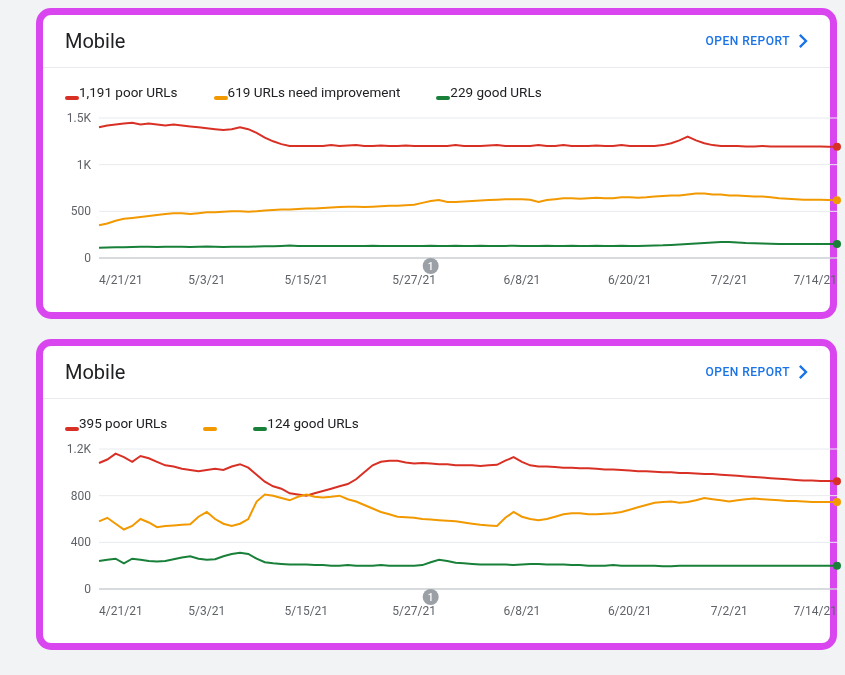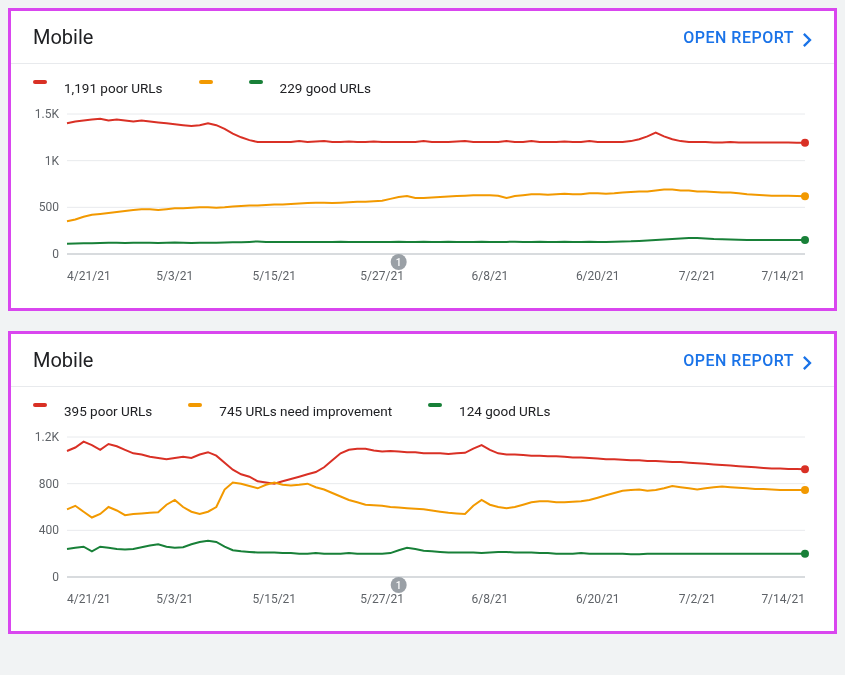--- a/index.html
+++ b/index.html
@@ -4,56 +4,57 @@
   <style>
     * { box-sizing: border-box; margin: 0; padding: 0; }
     body {
       font-family: Roboto, 'Segoe UI', Arial, sans-serif;
       background: #f1f3f4;
       padding: 8px;
       width: 845px;
     }
     .card {
       background: #fff;
-      border: 3px solid #d946ef;
-      border-radius: 0;
+      border: 7px solid #d946ef;
+      border-radius: 15px;
       margin-bottom: 20px;
       padding: 0;
+      margin-left: 28px;
     }
     .card-header {
       display: flex;
       justify-content: space-between;
       align-items: center;
       padding: 14px 22px 14px 22px;
     }
     .card-title {
       font-size: 20px;
       font-weight: 400;
       color: #202124;
     }
     .open-report {
       display: flex;
-      align-items: flex-end;
+      align-items: flex-start;
       gap: 8px;
       color: #1a73e8;
-      font-size: 16px;
+      font-size: 12px;
       font-weight: 500;
       letter-spacing: 0.5px;
       cursor: pointer;
     }
     .open-report svg { fill: #1a73e8; }
     .divider { height: 1px; background: #e8eaed; margin: 0; }
     .legend {
       display: flex;
       gap: 36px;
       padding: 16px 22px 8px 22px;
       font-size: 13.5px;
       color: #202124;
     }
-    .legend-item { display: flex; align-items: flex-start; gap: 17px; }
+    .legend-item { display: flex; align-items: flex-end; gap: 0; }
     .swatch { width: 14px; height: 4px; border-radius: 2px; }
     .chart-wrap { padding: 0 22px 10px 16px; }
     .y-labels text { fill: #5f6368; font-size: 12px; }
     .x-labels text { fill: #5f6368; font-size: 12px; }
     .gridline { stroke: #e8eaed; stroke-width: 1; }
     .axis-line { stroke: #bdc1c6; stroke-width: 1; }
     .series-line { fill: none; stroke-width: 2; }
     .end-dot { r: 4; }
     .event-badge { fill: #9aa0a6; }
     .event-badge-text { fill: #fff; font-size: 10px; font-weight: 500; text-anchor: middle; dominant-baseline: central; }
@@ -73,20 +74,21 @@
         </div>
       </div>
       <div class="divider"></div>
       <div class="legend">
         <div class="legend-item">
           <span class="swatch" style="background: rgb(217, 48, 37);"></span>
           <span>1,191 poor URLs</span>
         </div>
         <div class="legend-item">
           <span class="swatch" style="background: rgb(242, 153, 0);"></span>
+          <span>619 URLs need improvement</span>
         </div>
         <div class="legend-item">
           <span class="swatch" style="background: rgb(24, 128, 56);"></span>
           <span>229 good URLs</span>
         </div>
       </div>
       <div class="chart-wrap"><svg width="790" height="190" viewBox="0 0 790 190">
           <line class="gridline" x1="40" x2="778" y1="150" y2="150"></line>
           <line class="gridline" x1="40" x2="778" y1="103.33333333333334" y2="103.33333333333334"></line>
           <line class="gridline" x1="40" x2="778" y1="56.66666666666667" y2="56.66666666666667"></line>
@@ -129,21 +131,20 @@
         </div>
       </div>
       <div class="divider"></div>
       <div class="legend">
         <div class="legend-item">
           <span class="swatch" style="background: rgb(217, 48, 37);"></span>
           <span>395 poor URLs</span>
         </div>
         <div class="legend-item">
           <span class="swatch" style="background: rgb(242, 153, 0);"></span>
-          <span>745 URLs need improvement</span>
         </div>
         <div class="legend-item">
           <span class="swatch" style="background: rgb(24, 128, 56);"></span>
           <span>124 good URLs</span>
         </div>
       </div>
       <div class="chart-wrap"><svg width="790" height="190" viewBox="0 0 790 190">
           <line class="gridline" x1="40" x2="778" y1="150" y2="150"></line>
           <line class="gridline" x1="40" x2="778" y1="103.33333333333334" y2="103.33333333333334"></line>
           <line class="gridline" x1="40" x2="778" y1="56.66666666666667" y2="56.66666666666667"></line>

